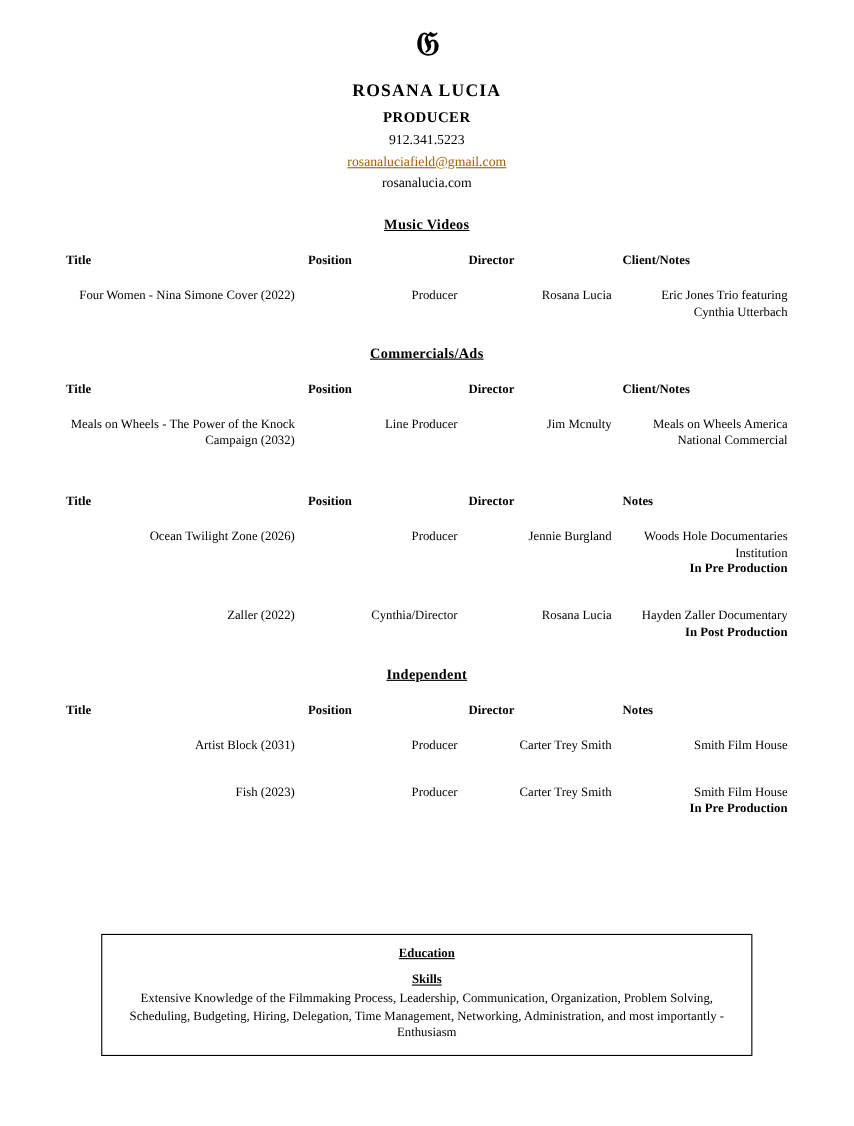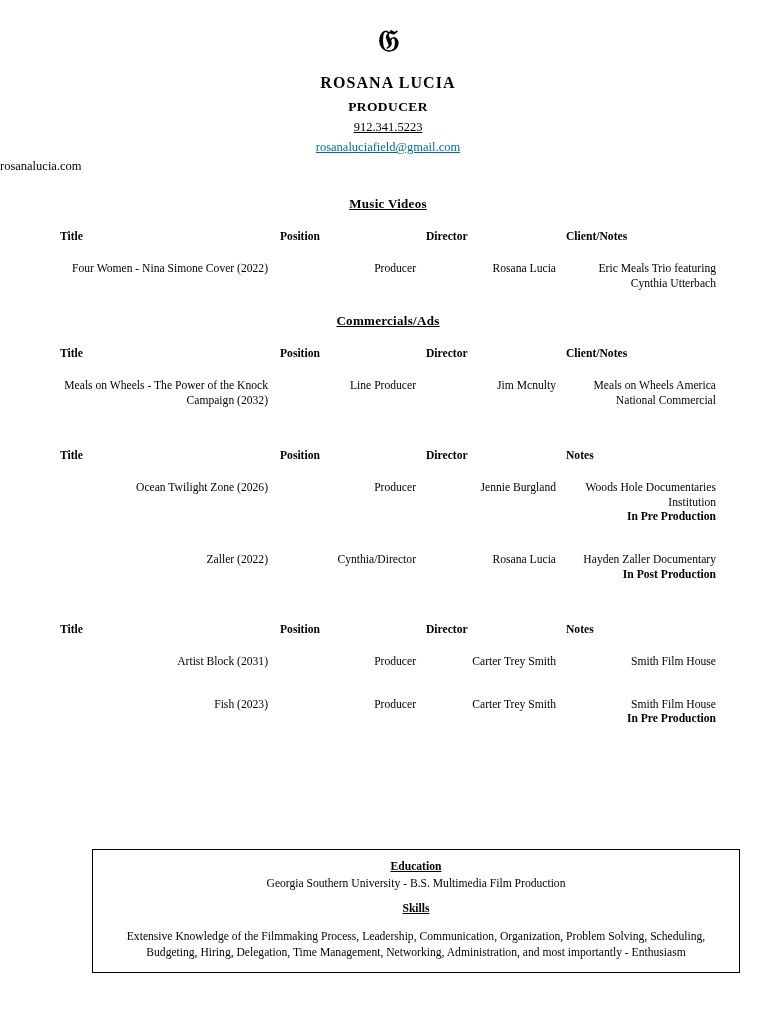--- a/index.html
+++ b/index.html
@@ -43,33 +43,32 @@
     text-align: center;
     margin-top: 7px;
     font-size: 13.5px;
     font-weight: bold;
     letter-spacing: 0.4px;
   }
   .phone {
     text-align: center;
     margin-top: 5px;
     font-size: 12.5px;
-    text-decoration: underline;
   }
   .email {
     text-align: center;
     margin-top: 5px;
     font-size: 12.5px;
   }
   .email span {
     text-decoration: underline;
-    color: #0369a1;
+    color: #a16207;
   }
   .website {
-    text-align: left;
+    text-align: center;
     margin-top: 4px;
     font-size: 12.5px;
   }
 
   
   .section {
     margin-top: 22px;
   }
   .section-title {
     text-align: center;
@@ -113,42 +112,42 @@
   }
   .bold-note {
     font-weight: bold;
   }
 
   
   .footer-box {
     position: absolute;
     left: 92px;
     top: 823px;
-    width: 648px;
+    width: 592px;
     box-sizing: border-box;
     border: 1.4px solid #000;
     padding: 10px 14px 12px 14px;
     text-align: center;
   }
   .footer-head {
     font-size: 11.6px;
     font-weight: bold;
     text-decoration: underline;
   }
   .footer-line {
     font-size: 11.6px;
     margin-top: 3px;
     line-height: 1.3;
   }
   .footer-head.second {
     margin-top: 11px;
   }
   .footer-para {
     font-size: 11.6px;
-    margin-top: 14px;
+    margin-top: 3px;
     line-height: 1.35;
   }
 </style>
 </head>
 <body>
 
 <div class="page">
 
   <div class="logo">𝔊</div>
   <div class="name">ROSANA LUCIA</div>
@@ -168,21 +167,21 @@
         <td class="col-notes">Client/Notes</td>
       </tr>
       <tr class="spacer-row">
             <td colspan="4"></td>
           </tr>
       <tr class="entry-row">
         <td class="col-title">Four Women - Nina Simone Cover (2022)</td>
         <td class="col-pos">Producer</td>
         <td class="col-dir">Rosana Lucia</td>
         <td class="col-notes">
-          <span>Eric Meals Trio featuring Cynthia Utterbach</span>
+          <span>Eric Jones Trio featuring Cynthia Utterbach</span>
         </td>
       </tr>
     </tbody>
       </table>
   </div>
 
   <div class="section">
     <div class="section-title">Commercials/Ads</div>
     <table class="grid">
       <tbody>
@@ -238,20 +237,21 @@
         <td class="col-notes">
           <span>Hayden Zaller Documentary</span>
           <div class="bold-note">In Post Production</div>
         </td>
       </tr>
     </tbody>
       </table>
   </div>
 
   <div class="section">
+    <div class="section-title">Independent</div>
     <table class="grid">
       <tbody>
           <tr class="head-row">
         <td class="col-title">Title</td>
         <td class="col-pos">Position</td>
         <td class="col-dir">Director</td>
         <td class="col-notes">Notes</td>
       </tr>
       <tr class="spacer-row">
             <td colspan="4"></td>
@@ -275,18 +275,17 @@
           <span>Smith Film House</span>
           <div class="bold-note">In Pre Production</div>
         </td>
       </tr>
     </tbody>
       </table>
   </div>
 
   <div class="footer-box">
     <div class="footer-head">Education</div>
-    <div class="footer-line">Georgia Southern University - B.S. Multimedia Film Production</div>
     <div class="footer-head second">Skills</div>
     <div class="footer-para">Extensive Knowledge of the Filmmaking Process, Leadership, Communication, Organization, Problem Solving, Scheduling, Budgeting, Hiring, Delegation, Time Management, Networking, Administration, and most importantly - Enthusiasm</div>
   </div>
 
 </div>
 
 </body></html>

